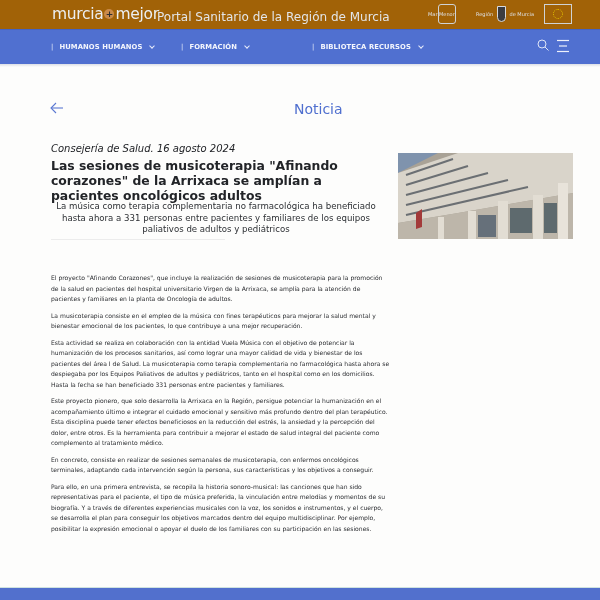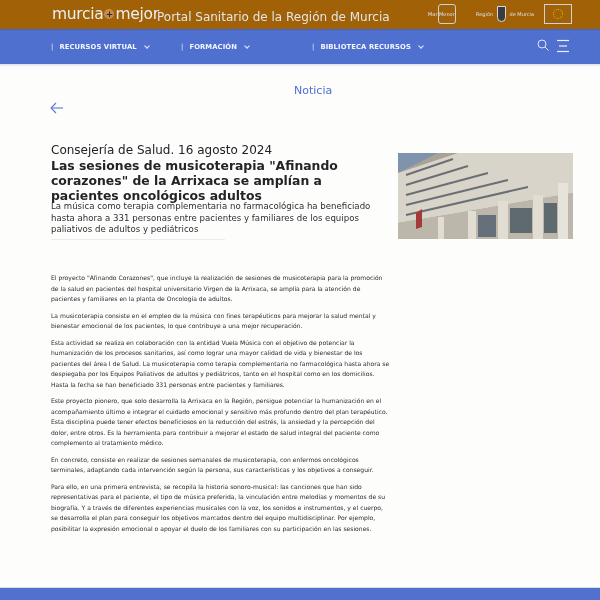--- a/index.html
+++ b/index.html
@@ -16,24 +16,24 @@
   .logo-eu { left: 544px; width: 28px; height: 20px; border: 1px solid #cfd2d5; justify-content: center; }
   .logo-eu .ring { width: 10px; height: 10px; border: 1px dotted #e6c200; border-radius: 50%; }
   .navbar { position: absolute; left: 0; top: 29px; width: 600px; height: 35px; background: #5070d0; border-top: 1px solid #4563c2; }
   .nav-item { position: absolute; top: 13px; color: #f4f6fd; font-size: 6.8px; font-weight: bold; letter-spacing: 0.1px; display: flex; align-items: center; gap: 6px; }
   .nav-item .sep { font-weight: normal; opacity: 0.9; }
   .nav-item .chev { display: inline-block; width: 4px; height: 4px; border-right: 1px solid #e8ecfa; border-bottom: 1px solid #e8ecfa; transform: rotate(45deg); margin-top: -3px; margin-left: 2px; }
   .search-icon { position: absolute; left: 537px; top: 39px; width: 12px; height: 12px; }
   .menu-icon { position: absolute; left: 556px; top: 39px; width: 14px; height: 14px; }
   .nav-shadow { position: absolute; left: 0; top: 64px; width: 600px; height: 3px; background: linear-gradient(#dcdfe6, #fdfdfc); }
   .back-arrow { position: absolute; left: 50px; top: 102px; width: 14px; height: 12px; }
-  .section-title { position: absolute; left: 294px; top: 84px; color: #4f6fcf; font-size: 11px; }
-  .meta { position: absolute; left: 51px; top: 143px; font-size: 12px; color: #202226; }
+  .section-title { position: absolute; left: 294px; top: 101px; color: #4f6fcf; font-size: 14px; }
+  .meta { position: absolute; left: 51px; top: 143px; font-size: 10px; font-style: italic; color: #202226; }
   .headline { position: absolute; left: 51px; top: 158px; width: 330px; font-size: 12.4px; font-weight: bold; color: #222428; line-height: 15px; }
-  .subtitle { position: absolute; left: 51px; top: 201px; width: 330px; font-size: 8.6px; color: #2c2f33; line-height: 11.6px; }
+  .subtitle { position: absolute; left: 51px; top: 201px; width: 330px; font-size: 8.6px; color: #2c2f33; line-height: 11.6px; text-align: center; }
   .sub-rule { position: absolute; left: 51px; top: 239px; width: 174px; height: 1px; background: #ececec; }
   .hero-image { position: absolute; left: 398px; top: 153px; width: 175px; height: 86px; overflow: hidden; background: #b9b4aa; }
   .body { position: absolute; left: 51px; top: 273px; width: 340px; }
   .body p { font-size: 6.05px; color: #2a2c30; line-height: 10.5px; margin-bottom: 6px; }
   .footer-rule { position: absolute; left: 0; top: 587px; width: 600px; height: 1px; background: #cfe3e0; }
   .footer-bar { position: absolute; left: 0; top: 588px; width: 600px; height: 12px; background: #5270cd; }
 </style>
 </head>
 <body>
 
@@ -55,21 +55,21 @@
     <span>de Murcia</span>
   </div>
   <div class="logo logo-eu">
     <span class="ring"></span>
   </div>
 </div>
 
 <div class="navbar">
   <div class="nav-item" style="left:51px;">
     <span class="sep">|</span>
-    <span>RECURSOS VIRTUAL</span>
+    <span>HUMANOS HUMANOS</span>
     <span class="chev"></span>
   </div>
   <div class="nav-item" style="left:181px;">
     <span class="sep">|</span>
     <span>FORMACIÓN</span>
     <span class="chev"></span>
   </div>
   <div class="nav-item" style="left:312px;">
     <span class="sep">|</span>
     <span>BIBLIOTECA RECURSOS</span>

